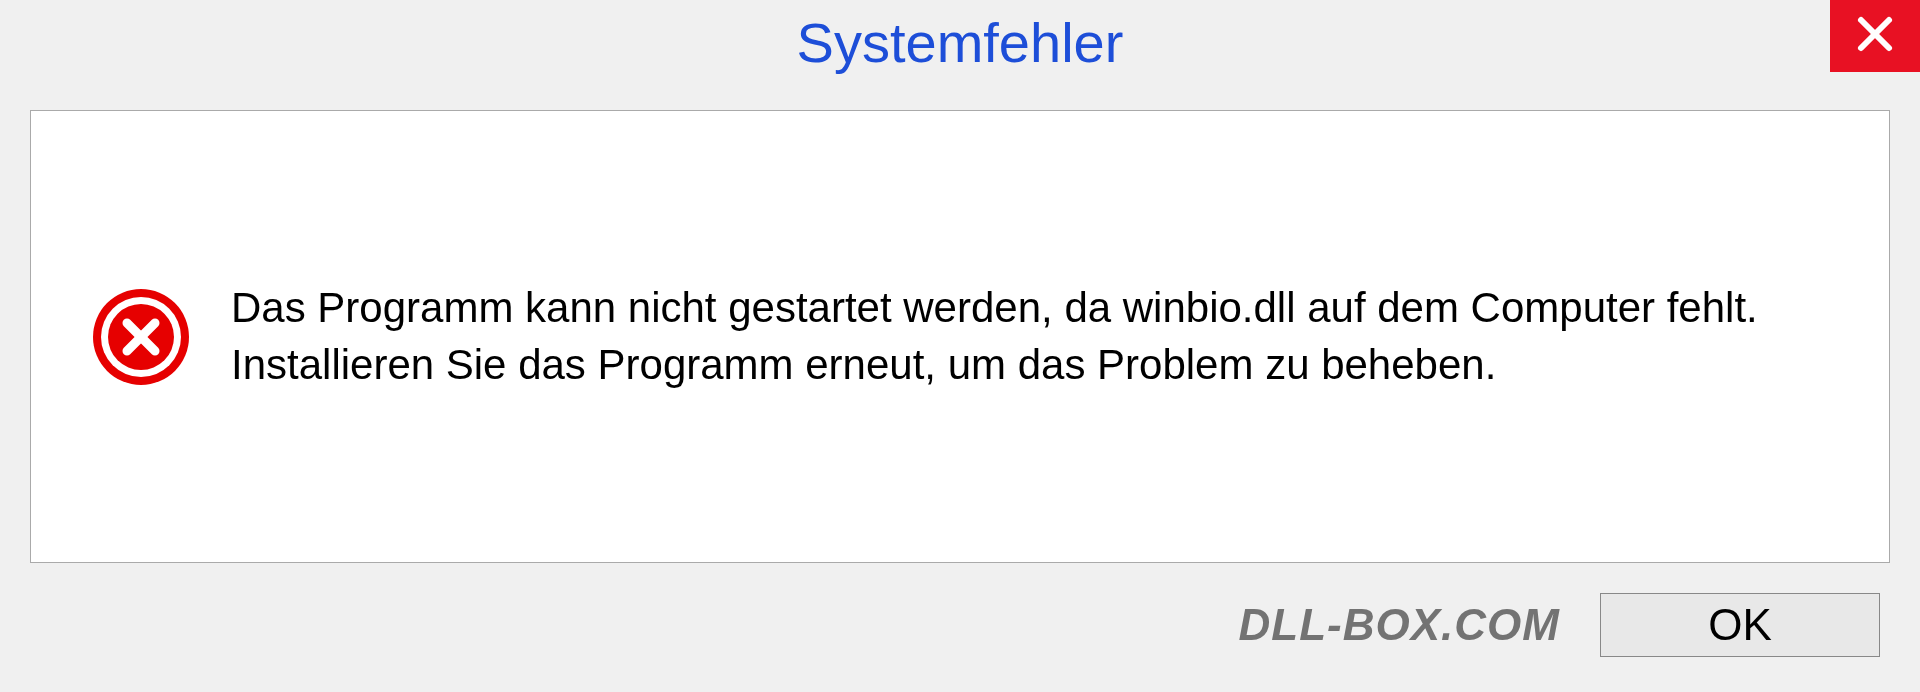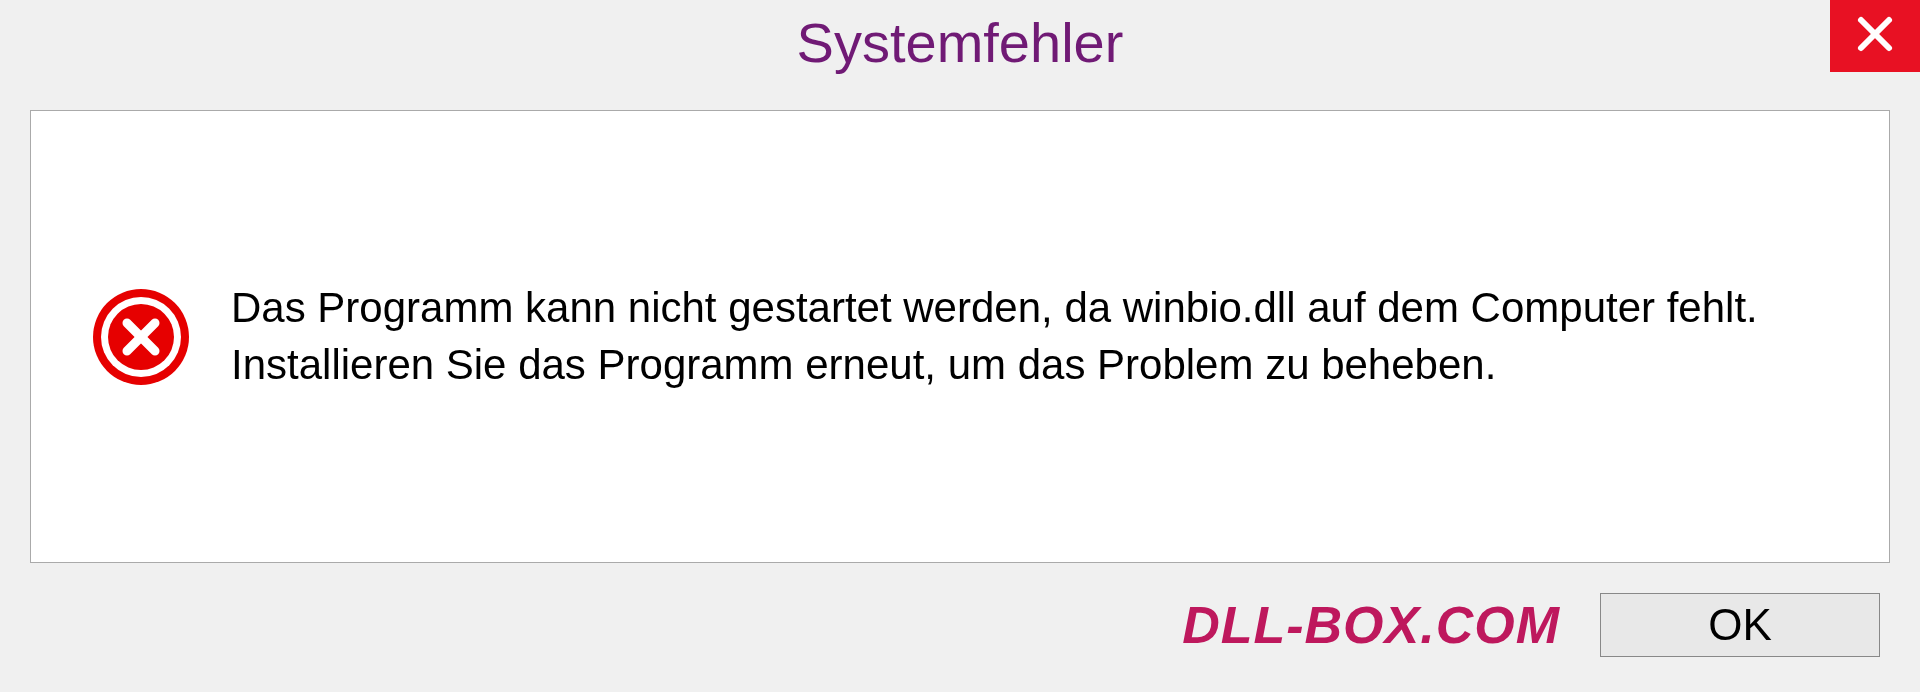--- a/index.html
+++ b/index.html
@@ -25,21 +25,21 @@
       display: flex;
       align-items: flex-start;
       justify-content: center;
       position: relative;
       height: 100px;
       padding-top: 10px;
     }
     .title-text {
       font-size: 56px;
       font-weight: 400;
-      color: #701a75;
+      color: #1d4ed8;
       text-align: right;
     }
     .close-button {
       position: absolute;
       top: 0;
       right: 0;
       width: 90px;
       height: 72px;
       background: #e81123;
       display: flex;
@@ -78,24 +78,24 @@
     }
     .footer {
       display: flex;
       align-items: center;
       justify-content: flex-end;
       padding: 30px 40px 35px 40px;
       gap: 40px;
       position: relative;
     }
     .watermark {
-      font-size: 52px;
+      font-size: 44px;
       font-weight: 900;
       font-style: italic;
-      color: #be185d;
+      color: #737373;
       letter-spacing: 1px;
       font-family: Arial, sans-serif;
       text-align: right;
     }
     .ok-button {
       width: 280px;
       height: 64px;
       background: #e8e8e8;
       border: 1px solid #888;
       font-size: 44px;

